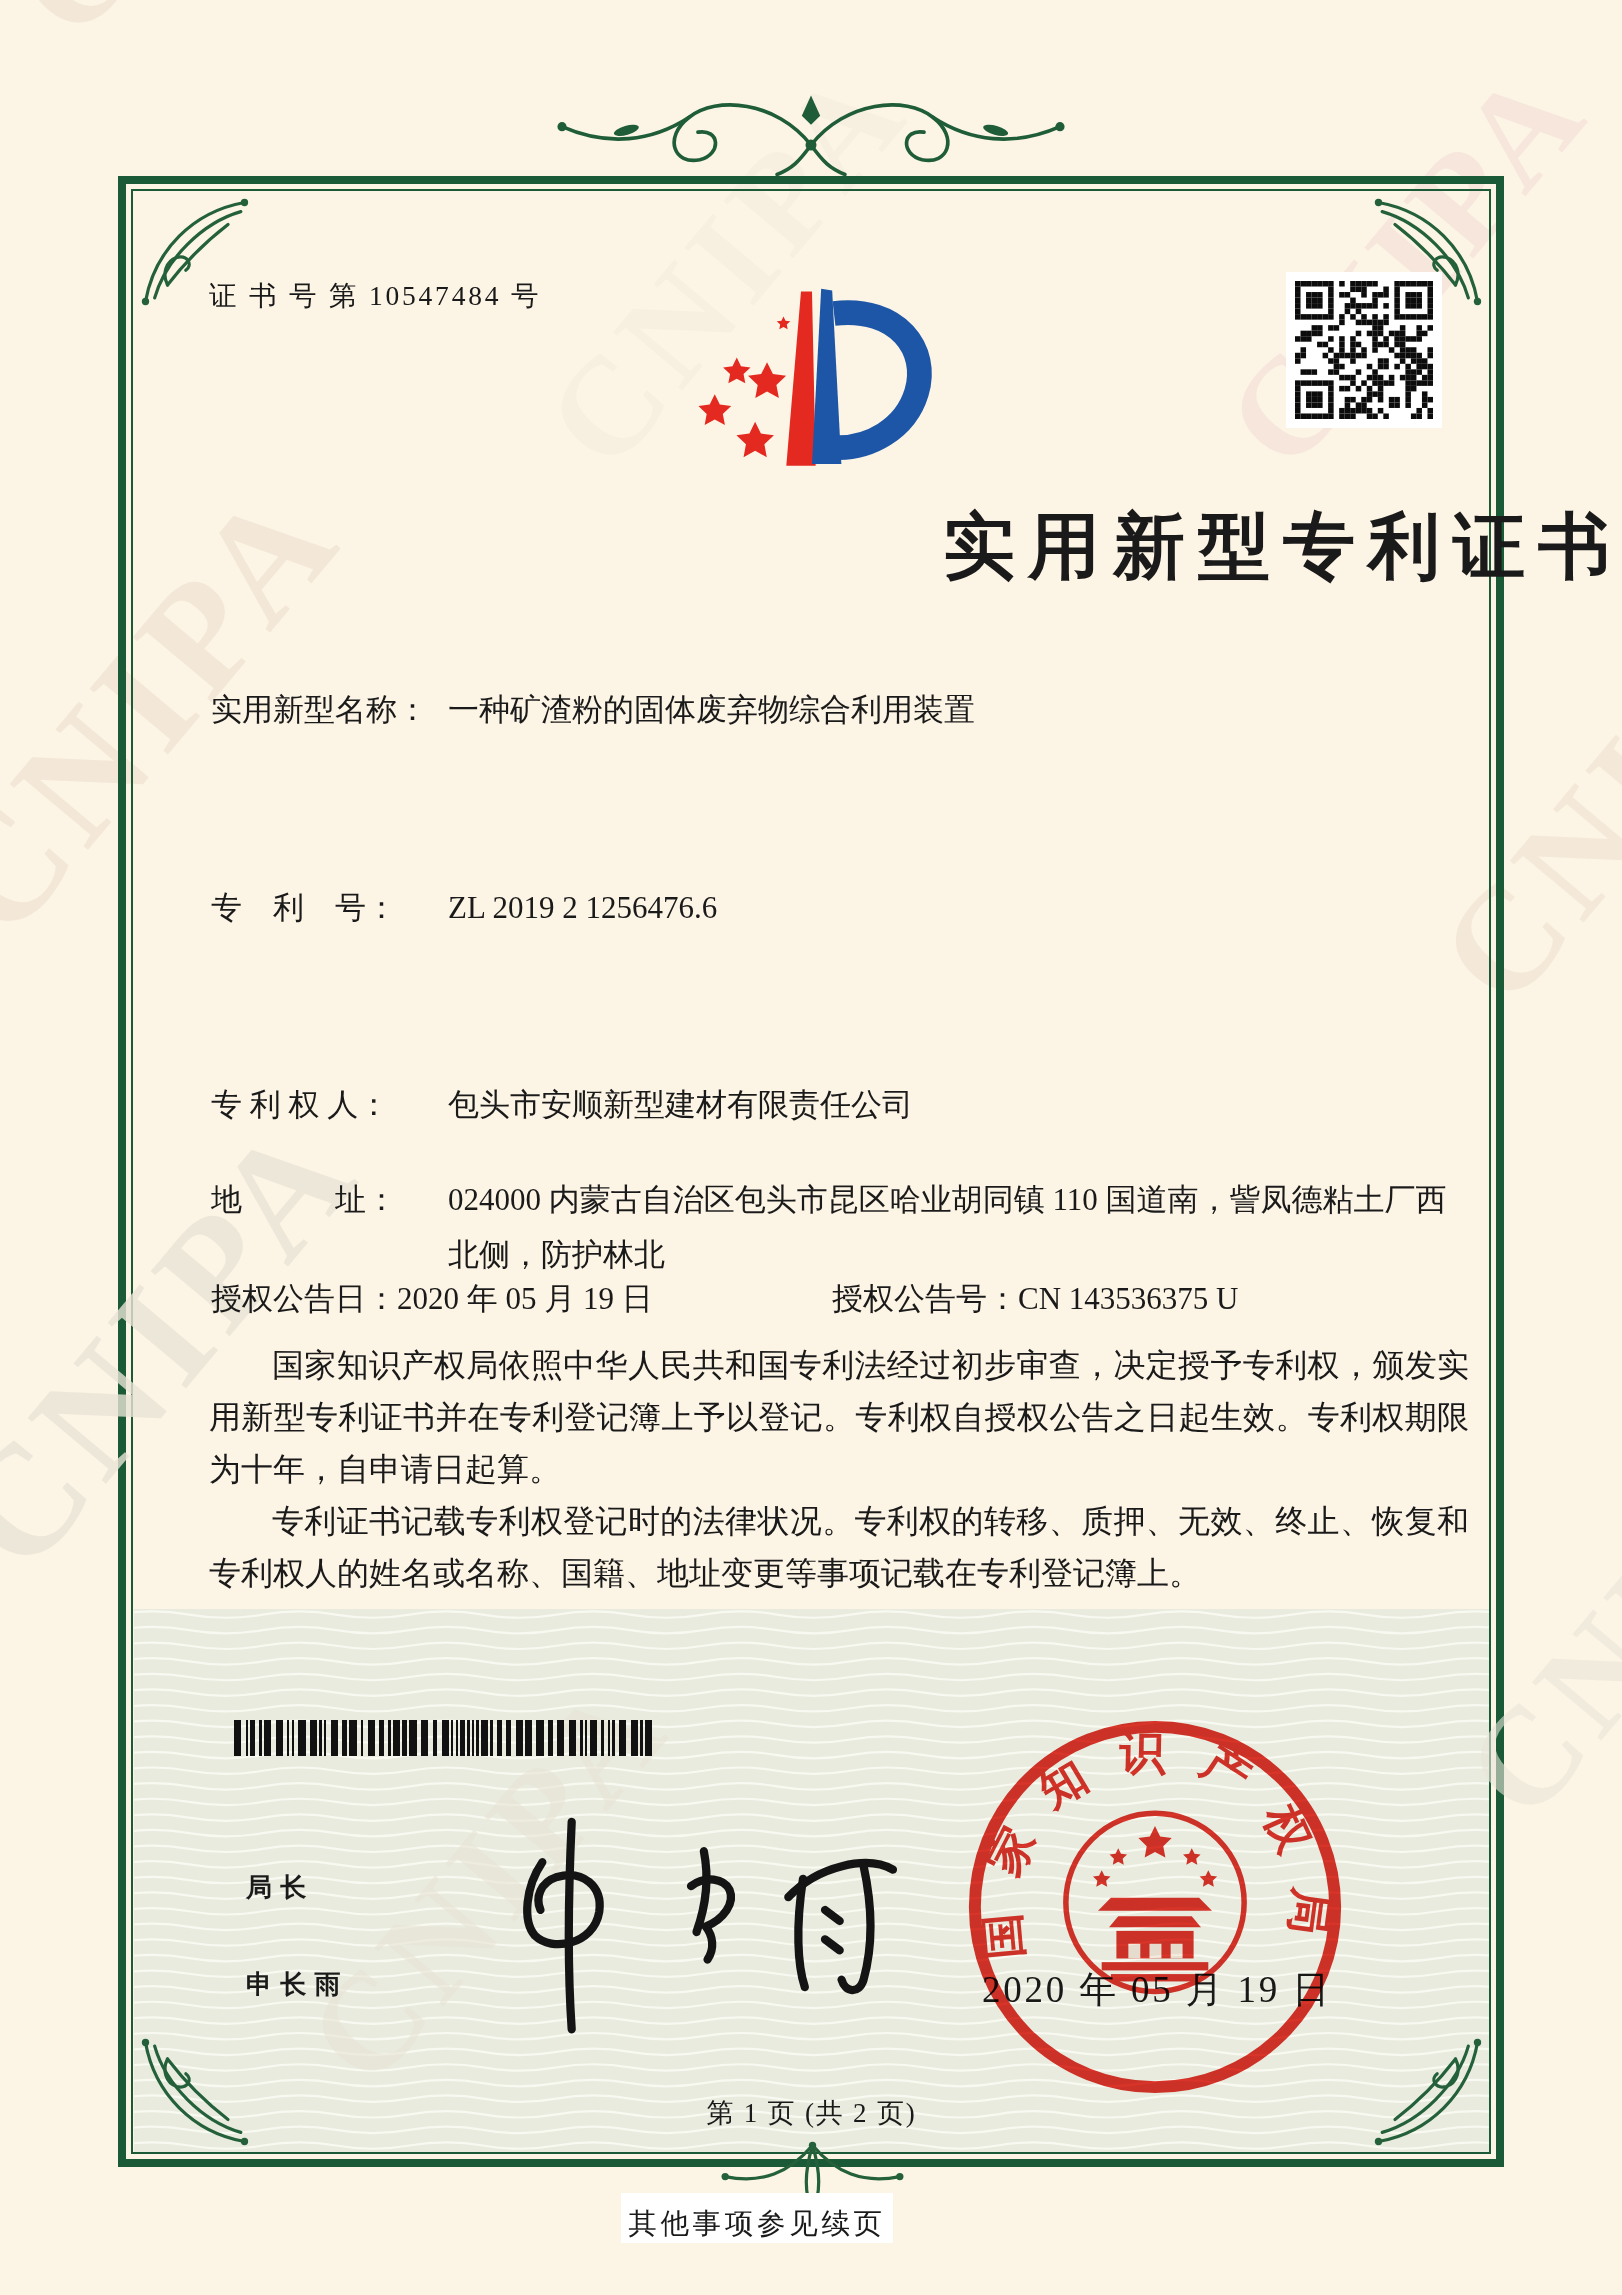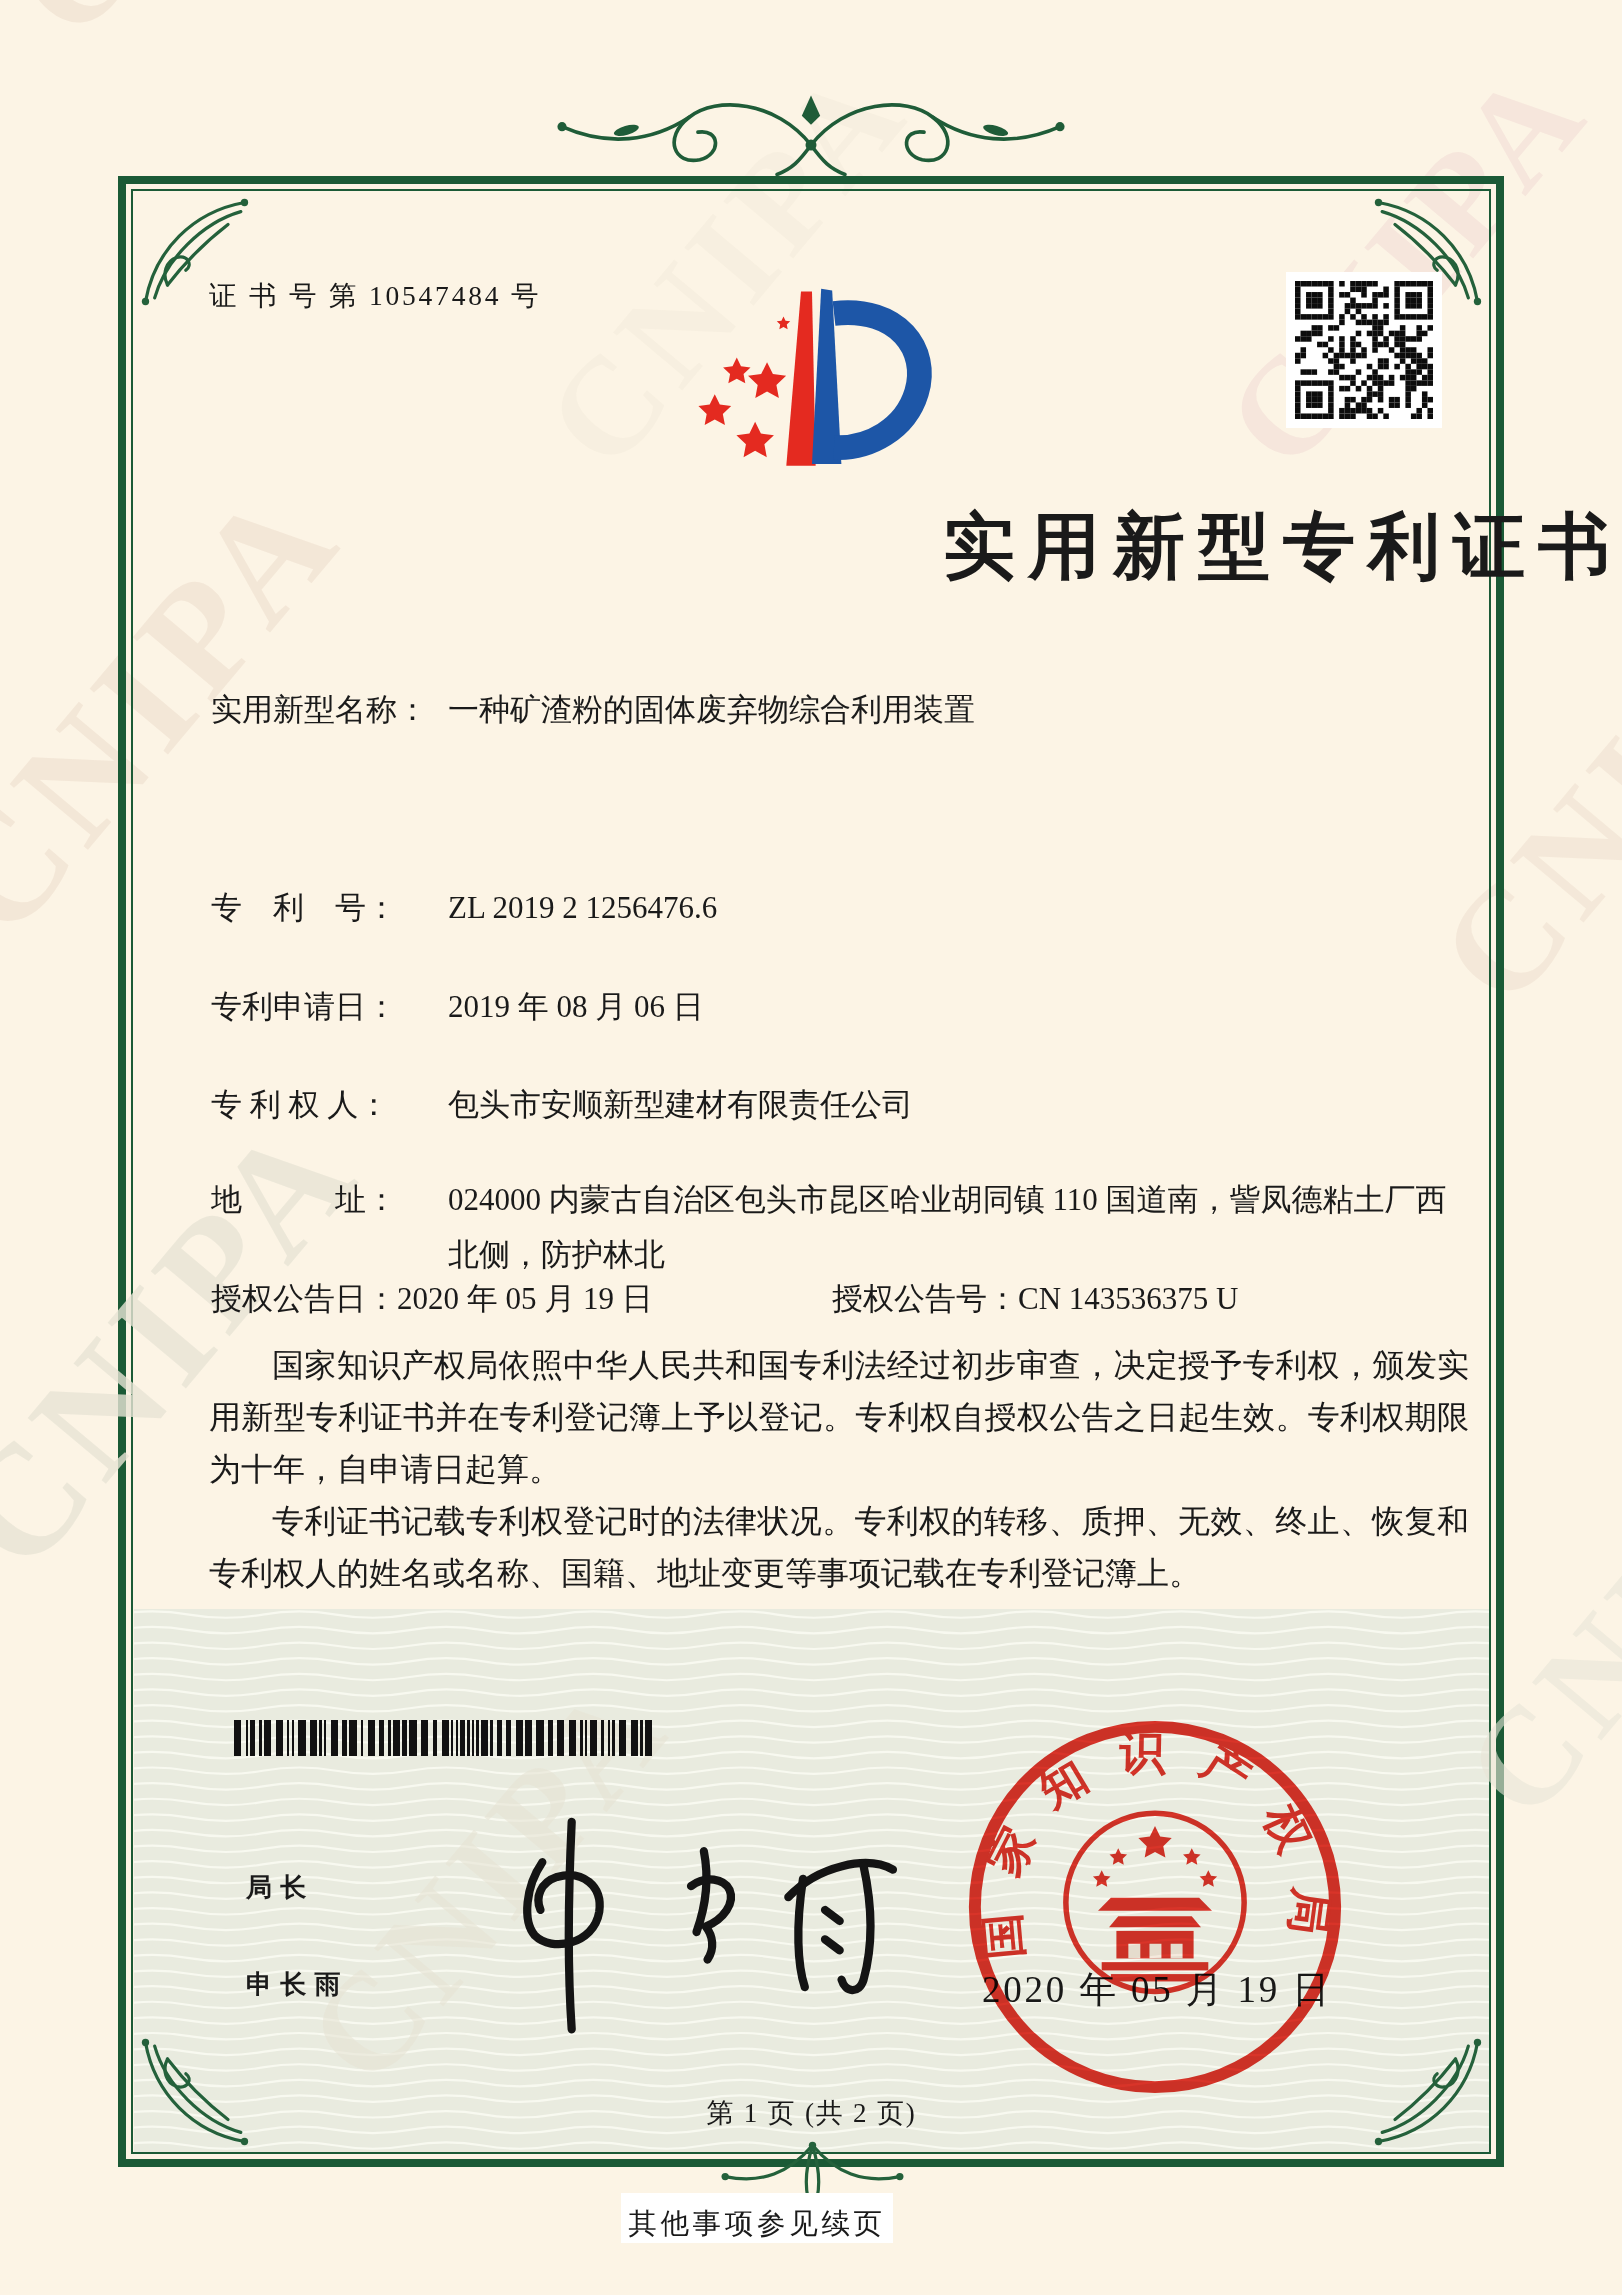--- a/index.html
+++ b/index.html
@@ -505,24 +505,20 @@
   <div class="content title">实用新型专利证书</div>
 
   <div class="content row" style="top:691px;">
     <span class="lab">实用新型名称：</span>
     <span class="val">一种矿渣粉的固体废弃物综合利用装置</span>
   </div>
   <div class="content row" style="top:889px;">
     <span class="lab">专　利　号：</span>
     <span class="val">ZL 2019 2 1256476.6</span>
   </div>
-  <div class="content row" style="top:988px;">
-    <span class="lab">专利申请日：</span>
-    <span class="val">2019 年 08 月 06 日</span>
-  </div>
   <div class="content row" style="top:1086px;">
     <span class="lab">专 利 权 人：</span>
     <span class="val">包头市安顺新型建材有限责任公司</span>
   </div>
   <div class="content row" style="top:1172px;line-height:55px;">
     <span class="lab">地　　　址：</span>
     <span class="val">024000  内蒙古自治区包头市昆区哈业胡同镇 110 国道南，訾凤德粘土厂西北侧，防护林北</span>
   </div>
 
   <div class="content grantrow" style="top:1278px;position:absolute;">

